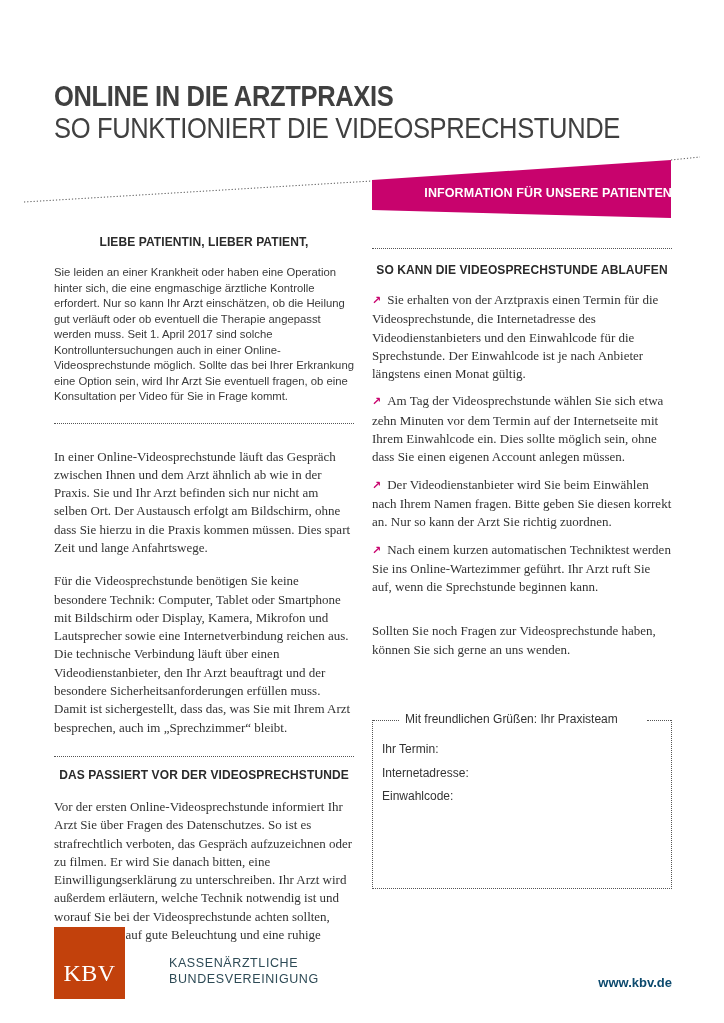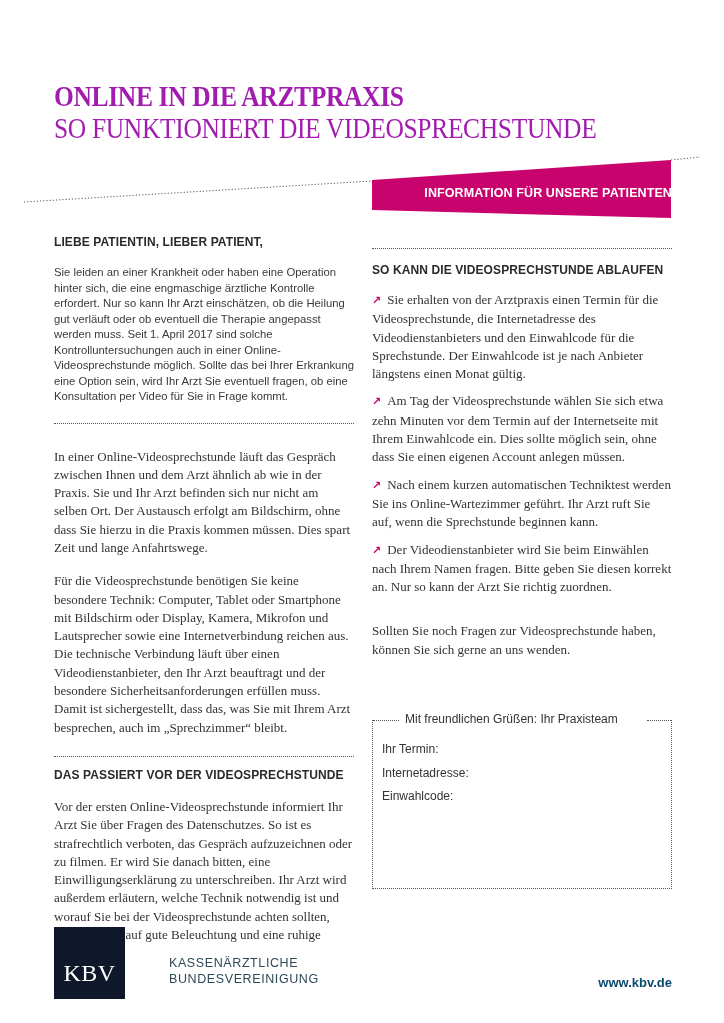--- a/index.html
+++ b/index.html
@@ -1,44 +1,44 @@
 <!DOCTYPE html>
 <html><head>
   <meta charset="utf-8">
   <style>
     html, body { margin: 0; padding: 0; background: #ffffff; }
     body { width: 724px; height: 1023px; position: relative; overflow: hidden; color: #2b2b2b; }
 
-    .title { position: absolute; left: 54px; top: 80px; margin: 0; font-family: Liberation Serif, serif; color: #a21caf; font-weight: normal; line-height: 32px; }
+    .title { position: absolute; left: 54px; top: 80px; margin: 0; font-family: Liberation Sans, sans-serif; color: #404040; font-weight: normal; line-height: 32px; }
     .title .l1 { display: block; font-size: 29px; font-weight: bold; letter-spacing: -0.4px; transform: scaleX(0.88); transform-origin: left; white-space: nowrap; }
     .title .l2 { display: block; font-size: 29px; letter-spacing: -0.4px; transform: scaleX(0.88); transform-origin: left; white-space: nowrap; }
 
     svg.banner { position: absolute; left: 0; top: 140px; }
     .banner-text { position: absolute; left: 372px; top: 180px; width: 300px; height: 30px; text-align: right; color: #ffffff; font-family: "Liberation Sans", sans-serif; font-size: 12.5px; font-weight: bold; line-height: 26px; letter-spacing: 0.1px; }
 
     .col { position: absolute; }
     .col-left { left: 54px; width: 300px; }
     .col-right { left: 372px; width: 300px; }
 
-    .hdr { font-family: "Liberation Sans", sans-serif; font-weight: bold; font-size: 12px; color: #2a2a2a; letter-spacing: 0.1px; margin: 0; white-space: nowrap; }
+    .hdr { font-family: "Liberation Sans", sans-serif; font-weight: bold; font-size: 12px; color: #2a2a2a; letter-spacing: 0.1px; margin: 0; white-space: nowrap; text-align: center; }
     .ptxt-sans { font-family: "Liberation Sans", sans-serif; font-size: 11.3px; line-height: 15.5px; color: #3a3a3a; margin: 0; }
     .ptxt-serif { font-family: "Liberation Serif", serif; font-size: 13px; line-height: 18.3px; color: #333333; margin: 0; }
 
     .dots { border-top: 1px dotted #555555; height: 0; }
 
     .item { display: block; margin: 0 0 9px 0; }
     .arrow { color: #c8036d; font-family: "DejaVu Sans", sans-serif; font-weight: bold; font-size: 11px; margin-right: 6px; display: inline-block; }
 
     .sigbox { position: absolute; left: 372px; top: 720px; width: 298px; height: 168px; border: 1px dotted #555555; border-top: none; }
     .sigbox .topline-l { position: absolute; left: 0; top: 0; width: 26px; border-top: 1px dotted #555555; }
     .sigbox .topline-r { position: absolute; right: 0; top: 0; width: 24px; border-top: 1px dotted #555555; }
     .sigbox .sig-title { position: absolute; left: 32px; top: -8px; font-family: "Liberation Sans", sans-serif; font-size: 12px; color: #333333; white-space: nowrap; }
     .sigbox .field { position: absolute; left: 9px; font-family: "Liberation Sans", sans-serif; font-size: 12px; color: #333333; }
 
-    .logo-box { position: absolute; left: 54px; top: 927px; width: 71px; height: 72px; background: #0f172a; }
+    .logo-box { position: absolute; left: 54px; top: 927px; width: 71px; height: 72px; background: #c2410c; }
     .logo-box span { position: absolute; left: 0; right: 0; bottom: 12px; text-align: center; color: #ffffff; font-family: "Liberation Serif", serif; font-size: 24px; letter-spacing: 0.5px; }
     .org { position: absolute; left: 137px; top: 955px; font-family: "Liberation Sans", sans-serif; font-size: 12.5px; line-height: 16px; color: #2d4a55; letter-spacing: 0.6px; margin-left: 32px; }
     .url { position: absolute; right: 52px; top: 975px; font-family: "Liberation Sans", sans-serif; font-weight: bold; font-size: 13px; color: #0c4a6e; text-align: center; }
   </style>
 </head>
 <body>
 
 <h1 class="title">
   <span class="l1">ONLINE IN DIE ARZTPRAXIS</span>
   <span class="l2">SO FUNKTIONIERT DIE VIDEOSPRECHSTUNDE</span>
@@ -61,22 +61,22 @@
   <p class="hdr" style="margin-top:11px;">DAS PASSIERT VOR DER VIDEOSPRECHSTUNDE</p>
   <p class="ptxt-serif" style="margin-top:16px;">Vor der ersten Online-Videosprechstunde informiert Ihr Arzt Sie über Fragen des Datenschutzes. So ist es strafrechtlich verboten, das Gespräch aufzuzeichnen oder zu filmen. Er wird Sie danach bitten, eine Einwilligungserklärung zu unterschreiben. Ihr Arzt wird außerdem erläutern, welche Technik notwendig ist und worauf Sie bei der Videosprechstunde achten sollten, zum Beispiel auf gute Beleuchtung und eine ruhige Umgebung.</p>
 </div>
 
 <div class="col col-right" style="top:248px;">
   <div class="dots"></div>
   <p class="hdr" style="margin-top:14px;">SO KANN DIE VIDEOSPRECHSTUNDE ABLAUFEN</p>
   <div style="margin-top:14px;">
     <p class="ptxt-serif item"><span class="arrow">↗</span><span>Sie erhalten von der Arztpraxis einen Termin für die Videosprechstunde, die Internetadresse des Videodienstanbieters und den Einwahlcode für die Sprechstunde. Der Einwahlcode ist je nach Anbieter längstens einen Monat gültig.</span></p>
     <p class="ptxt-serif item"><span class="arrow">↗</span><span>Am Tag der Videosprechstunde wählen Sie sich etwa zehn Minuten vor dem Termin auf der Internetseite mit Ihrem Einwahlcode ein. Dies sollte möglich sein, ohne dass Sie einen eigenen Account anlegen müssen.</span></p>
+    <p class="ptxt-serif item"><span class="arrow">↗</span><span>Der Videodienstanbieter wird Sie beim Einwählen nach Ihrem Namen fragen. Bitte geben Sie diesen korrekt an. Nur so kann der Arzt Sie richtig zuordnen.</span></p>
     <p class="ptxt-serif item"><span class="arrow">↗</span><span>Nach einem kurzen automatischen Techniktest werden Sie ins Online-Wartezimmer geführt. Ihr Arzt ruft Sie auf, wenn die Sprechstunde beginnen kann.</span></p>
-    <p class="ptxt-serif item"><span class="arrow">↗</span><span>Der Videodienstanbieter wird Sie beim Einwählen nach Ihrem Namen fragen. Bitte geben Sie diesen korrekt an. Nur so kann der Arzt Sie richtig zuordnen.</span></p>
   </div>
   <p class="ptxt-serif" style="margin-top:26px;">Sollten Sie noch Fragen zur Videosprechstunde haben, können Sie sich gerne an uns wenden.</p>
 </div>
 
 <div class="sigbox">
   <div class="topline-l"></div>
   <div class="topline-r"></div>
   <div class="sig-title">Mit freundlichen Grüßen: Ihr Praxisteam</div>
   <div class="field" style="top:22px;">Ihr Termin:</div>
   <div class="field" style="top:46px;">Internetadresse:</div>

